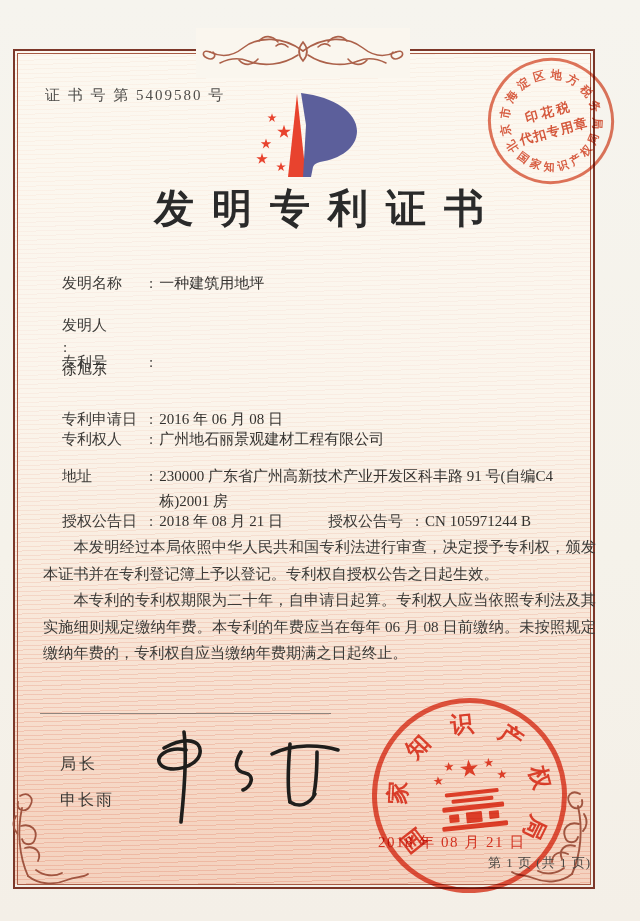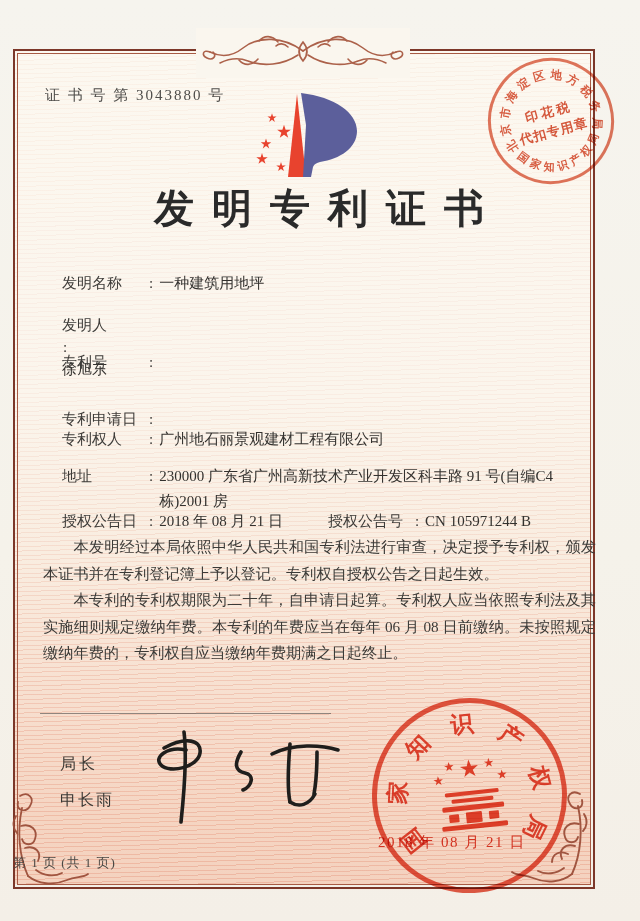--- a/index.html
+++ b/index.html
@@ -59,21 +59,21 @@
   .tax-stamp{
     left:488px;top:58px;width:126px;height:126px;border-radius:50%;
     border:3px solid rgba(213,73,42,.75);box-sizing:border-box;
     transform:rotate(-15deg);mix-blend-mode:multiply;
   }
   .tax-arc{position:absolute;left:0;top:0;width:100%;height:100%;font-size:11.5px;color:rgba(211,68,38,.85);font-weight:bold;}
   .tax-arc span{position:absolute;left:50%;top:50%;transform-origin:0 0;white-space:pre;}
   .tax-center{position:absolute;left:0;width:100%;text-align:center;color:rgba(211,68,38,.88);font-weight:bold;}
   .tax-line1{top:42px;font-size:13px;letter-spacing:3px;}
   .tax-line2{top:62px;font-size:13px;letter-spacing:1px;}
-  .footer{left:13px;top:854px;width:578px;text-align:left;font-size:13px;letter-spacing:1px;color:#4a4844;}
+  .footer{left:13px;top:854px;width:578px;text-align:right;font-size:13px;letter-spacing:1px;color:#4a4844;}
   svg{display:block;}
 </style>
 </head>
 <body>
 
 <svg width="0" height="0" style="position:absolute" aria-hidden="true">
   <defs>
     <path id="star" d="M0,-10 L2.25,-3.09 L9.51,-3.09 L3.63,1.18 L5.88,8.09 L0,3.82 L-5.88,8.09 L-3.63,1.18 L-9.51,-3.09 L-2.25,-3.09 Z"></path>
   </defs>
 </svg>
@@ -132,21 +132,21 @@
       <path d="M15,40 C25,37 32,44 29,53 C27,60 18,60 16,53"></path>
       <path d="M19,62 C29,59 36,66 32,75"></path>
       <path d="M22,90 C32,98 47,100 61,94 C70,90 77,92 82,88"></path>
       <path d="M30,84 C38,90 48,91 56,87"></path>
       <path d="M10,30 C6,36 7,43 11,47"></path>
       <path d="M26,70 C34,66 42,70 42,78"></path>
     </g>
   </svg>
 </div>
 
-<div class="abs cert-no">证 书 号 第 3043880 号</div>
+<div class="abs cert-no">证 书 号 第 5409580 号</div>
 
 <div class="abs" style="left:240px;top:85px;">
   <svg width="180" height="105" viewBox="0 0 180 105">
     <polygon points="57,9 48,92 66,92" fill="#e8432e"></polygon>
     <path d="M61,8 C95,12 117,28 117,46 C117,63 100,74 80,77 C77,78 74,79 73,82 L71,92 L63,92 L66,40 Z" fill="#5c5f9b"></path>
     <use href="#star" transform="translate(32,33) scale(0.48)" fill="#e8432e"></use>
     <use href="#star" transform="translate(44,47) scale(0.72)" fill="#e8432e"></use>
     <use href="#star" transform="translate(26,59) scale(0.55)" fill="#e8432e"></use>
     <use href="#star" transform="translate(22,74) scale(0.6)" fill="#e8432e"></use>
     <use href="#star" transform="translate(41,82) scale(0.5)" fill="#e8432e"></use>
@@ -192,20 +192,21 @@
     <span class="colon">:</span>
     <span class="val">徐旭东</span>
 </div>
 <div class="abs field-row" style="top:351px;">
   <span class="lbl">专利号</span>
     <span class="colon">:</span>
 </div>
 <div class="abs field-row" style="top:408px;">
   <span class="lbl">专利申请日</span>
     <span class="colon">:</span>
+    <span class="val">2016 年 06 月 08 日</span>
 </div>
 <div class="abs field-row" style="top:428px;">
   <span class="lbl">专利权人</span>
     <span class="colon">:</span>
     <span class="val">广州地石丽景观建材工程有限公司</span>
 </div>
 <div class="abs field-row" style="top:464px;line-height:25px;">
   <span class="lbl">地址</span>
     <span class="colon">:</span>
     <span class="val" style="width:430px;">230000 广东省广州高新技术产业开发区科丰路 91 号(自编C4 栋)2001 房</span>

